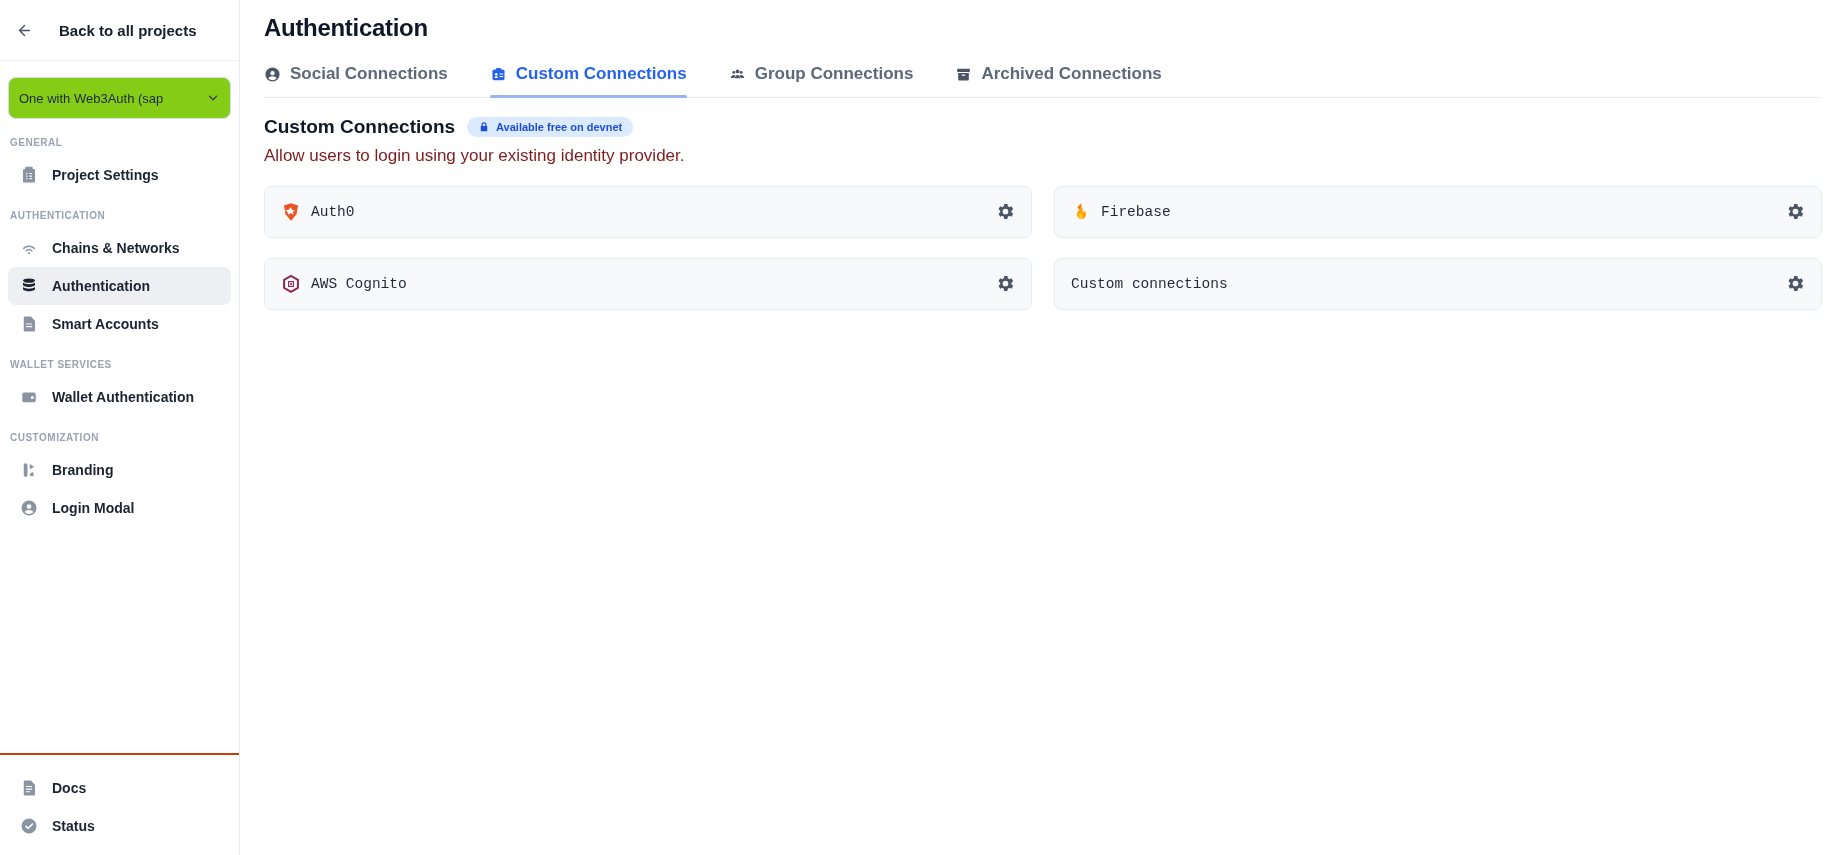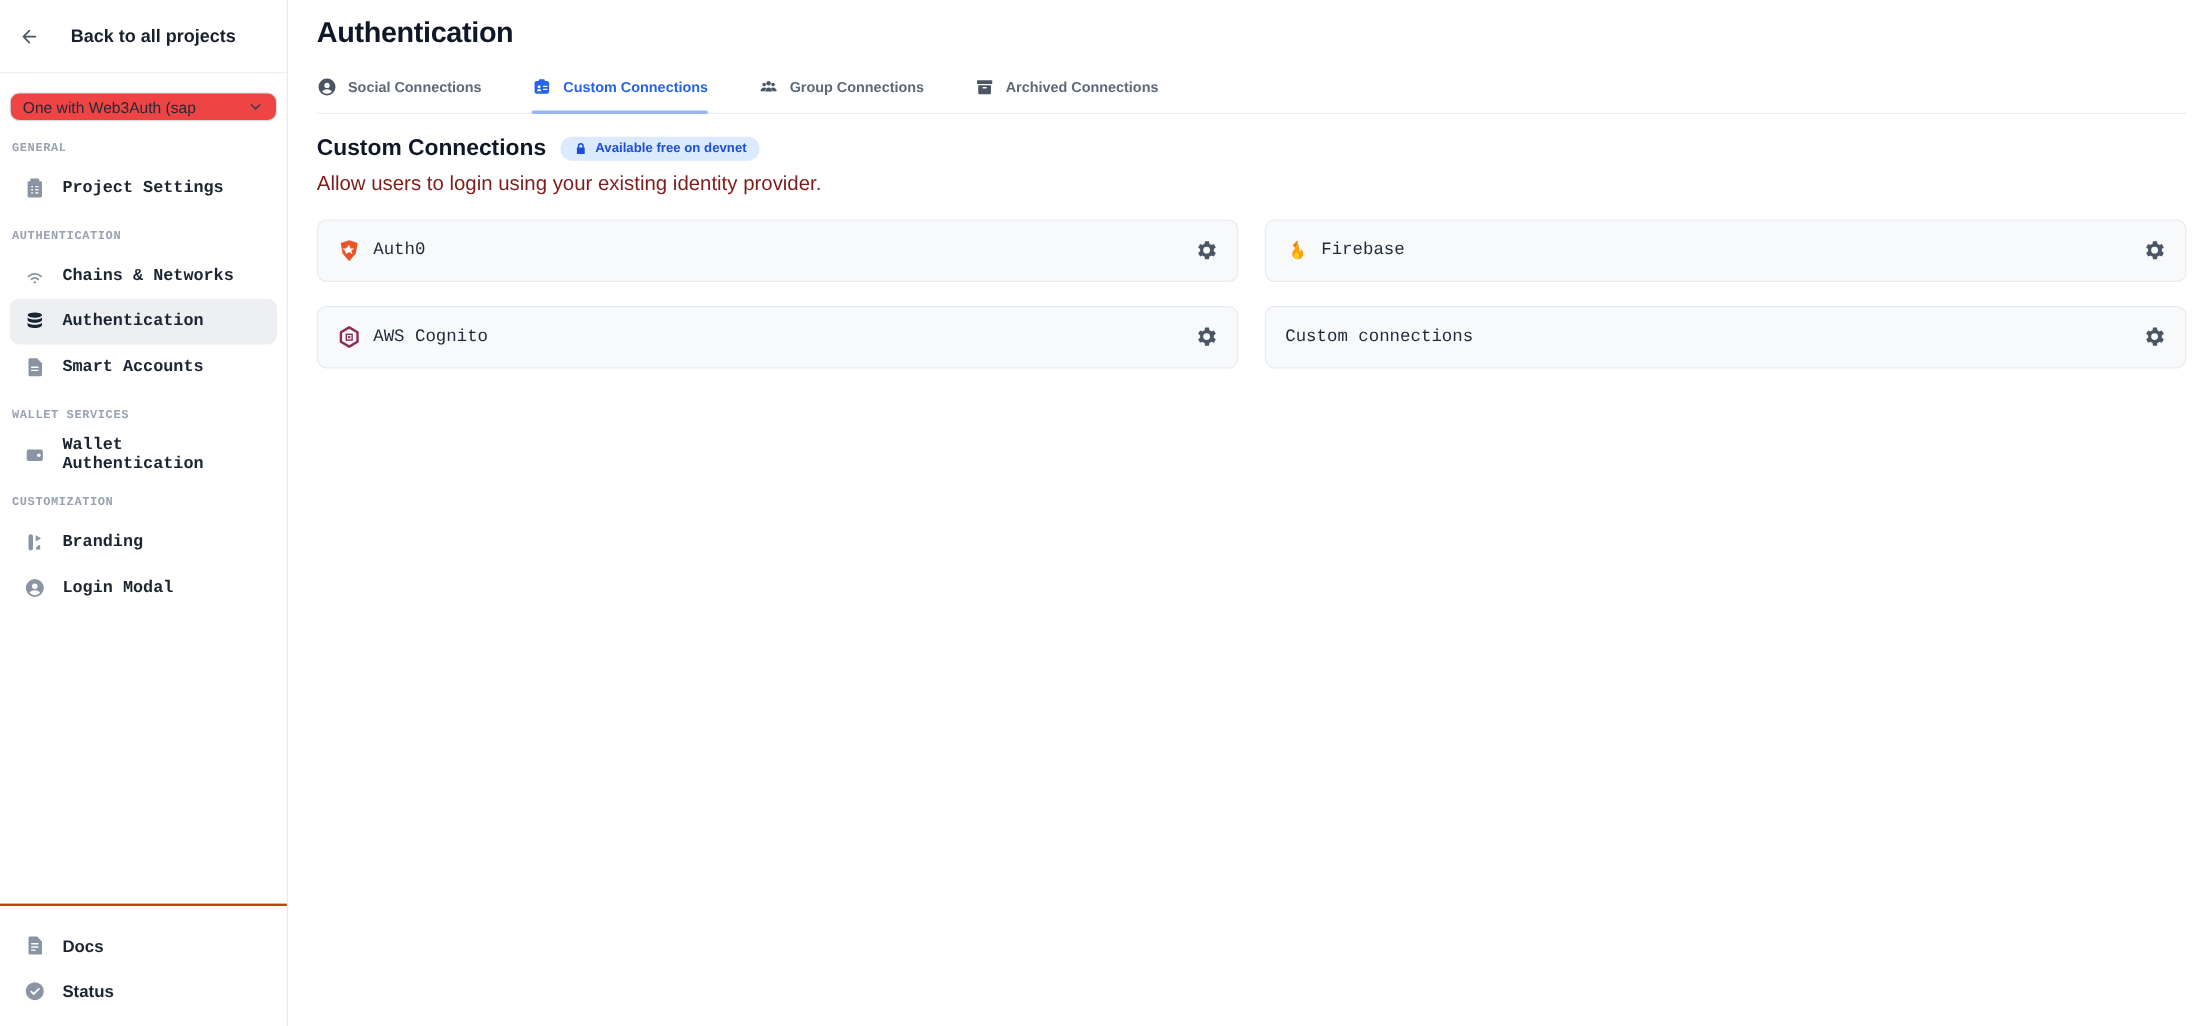--- a/index.html
+++ b/index.html
@@ -10,49 +10,49 @@
     font-family:"Liberation Sans", sans-serif;
   }
   .app { display:flex; height:100%; }
 
   
   .sidebar { width:240px; min-width:240px; border-right:1px solid var(--border,#e7eaee);
              display:flex; flex-direction:column; background:#fff; }
   .sb-header { height:61px; display:flex; align-items:center; gap:26px; padding:0 16px;
                border-bottom:1px solid #eef0f3; font-size:15px; font-weight:700; color:#17202b; cursor:pointer; }
   .sb-header .icon { color:#4b5563; }
-  .project-select { margin:16px 8px 0; height:24px; width:calc(100% - 16px);
-                    border:1px solid #d8dde4; border-radius:8px; background:#ef4444;
+  .project-select { margin:16px 8px 0; height:42px; width:calc(100% - 16px);
+                    border:1px solid #d8dde4; border-radius:8px; background:#84cc16;
                     display:flex; align-items:center; justify-content:space-between; gap:6px;
                     padding:0 10px; font-size:13px; color:#1f2937; cursor:pointer;
                     font-family:"Liberation Sans", sans-serif; }
   .project-select .ps-text { white-space:nowrap; overflow:hidden; flex:1; text-align:left; }
   .project-select .icon { color:#374151; flex:none; }
-  .sb-nav { flex:1; padding:2px 8px 0; overflow:hidden;font-family:Liberation Mono, monospace; }
+  .sb-nav { flex:1; padding:2px 8px 0; overflow:hidden; }
   .sec-label { font-size:10px; font-weight:700; color:#9aa3b2; letter-spacing:.05em; margin:16px 2px 8px; }
   .nav-item { height:38px; display:flex; align-items:center; gap:14px; padding:0 12px;
               border-radius:8px; font-size:14px; font-weight:600; color:#1b2430; cursor:pointer; }
   .nav-item .icon { color:#8a94a3; }
   .nav-item.active { background:var(--active-bg,#edeff3); }
   .nav-item.active .icon { color:#1b2430; }
   .sb-footer { border-top:2px solid #c2410c; padding:14px 8px 10px; }
 
   
   .icon { display:inline-flex; width:18px; height:18px; flex:none; }
   .icon svg { width:100%; height:100%; display:block; }
   .i16 { width:17px; height:17px; }
   .i14 { width:14px; height:14px; }
   .i12 { width:12px; height:12px; }
 
   
   main { flex:1; padding:14px 18px 0 24px; overflow:hidden; }
   h1 { font-size:24px; font-weight:700; margin:0; letter-spacing:-0.3px; color:#101828; }
   .tabs { display:flex; gap:42px; margin-top:22px; border-bottom:1px solid #e9ecf0; }
   .tab { display:flex; align-items:center; gap:9px; padding-bottom:13px;
-         font-size:12px; font-weight:600; color:#5d6879; cursor:pointer; position:relative; }
+         font-size:17px; font-weight:600; color:#5d6879; cursor:pointer; position:relative; }
   .tab .icon { color:#4b5563; width:17px; height:17px; }
   .tab.active { color:var(--accent,#2563eb); }
   .tab.active .icon { color:var(--accent,#2563eb); }
   .tab.active::after { content:""; position:absolute; left:0; right:0; bottom:-1px; height:3px;
                        background:#9ab6f2; border-radius:2px; }
 
   .section-head { display:flex; align-items:center; gap:12px; margin-top:18px; }
   h2 { font-size:19px; font-weight:700; margin:0; color:#101828; }
   .badge { display:inline-flex; align-items:center; gap:6px; background:var(--badge-bg,#dbeafe);
            color:var(--badge-text,#1d4ed8); font-size:11px; font-weight:700;

